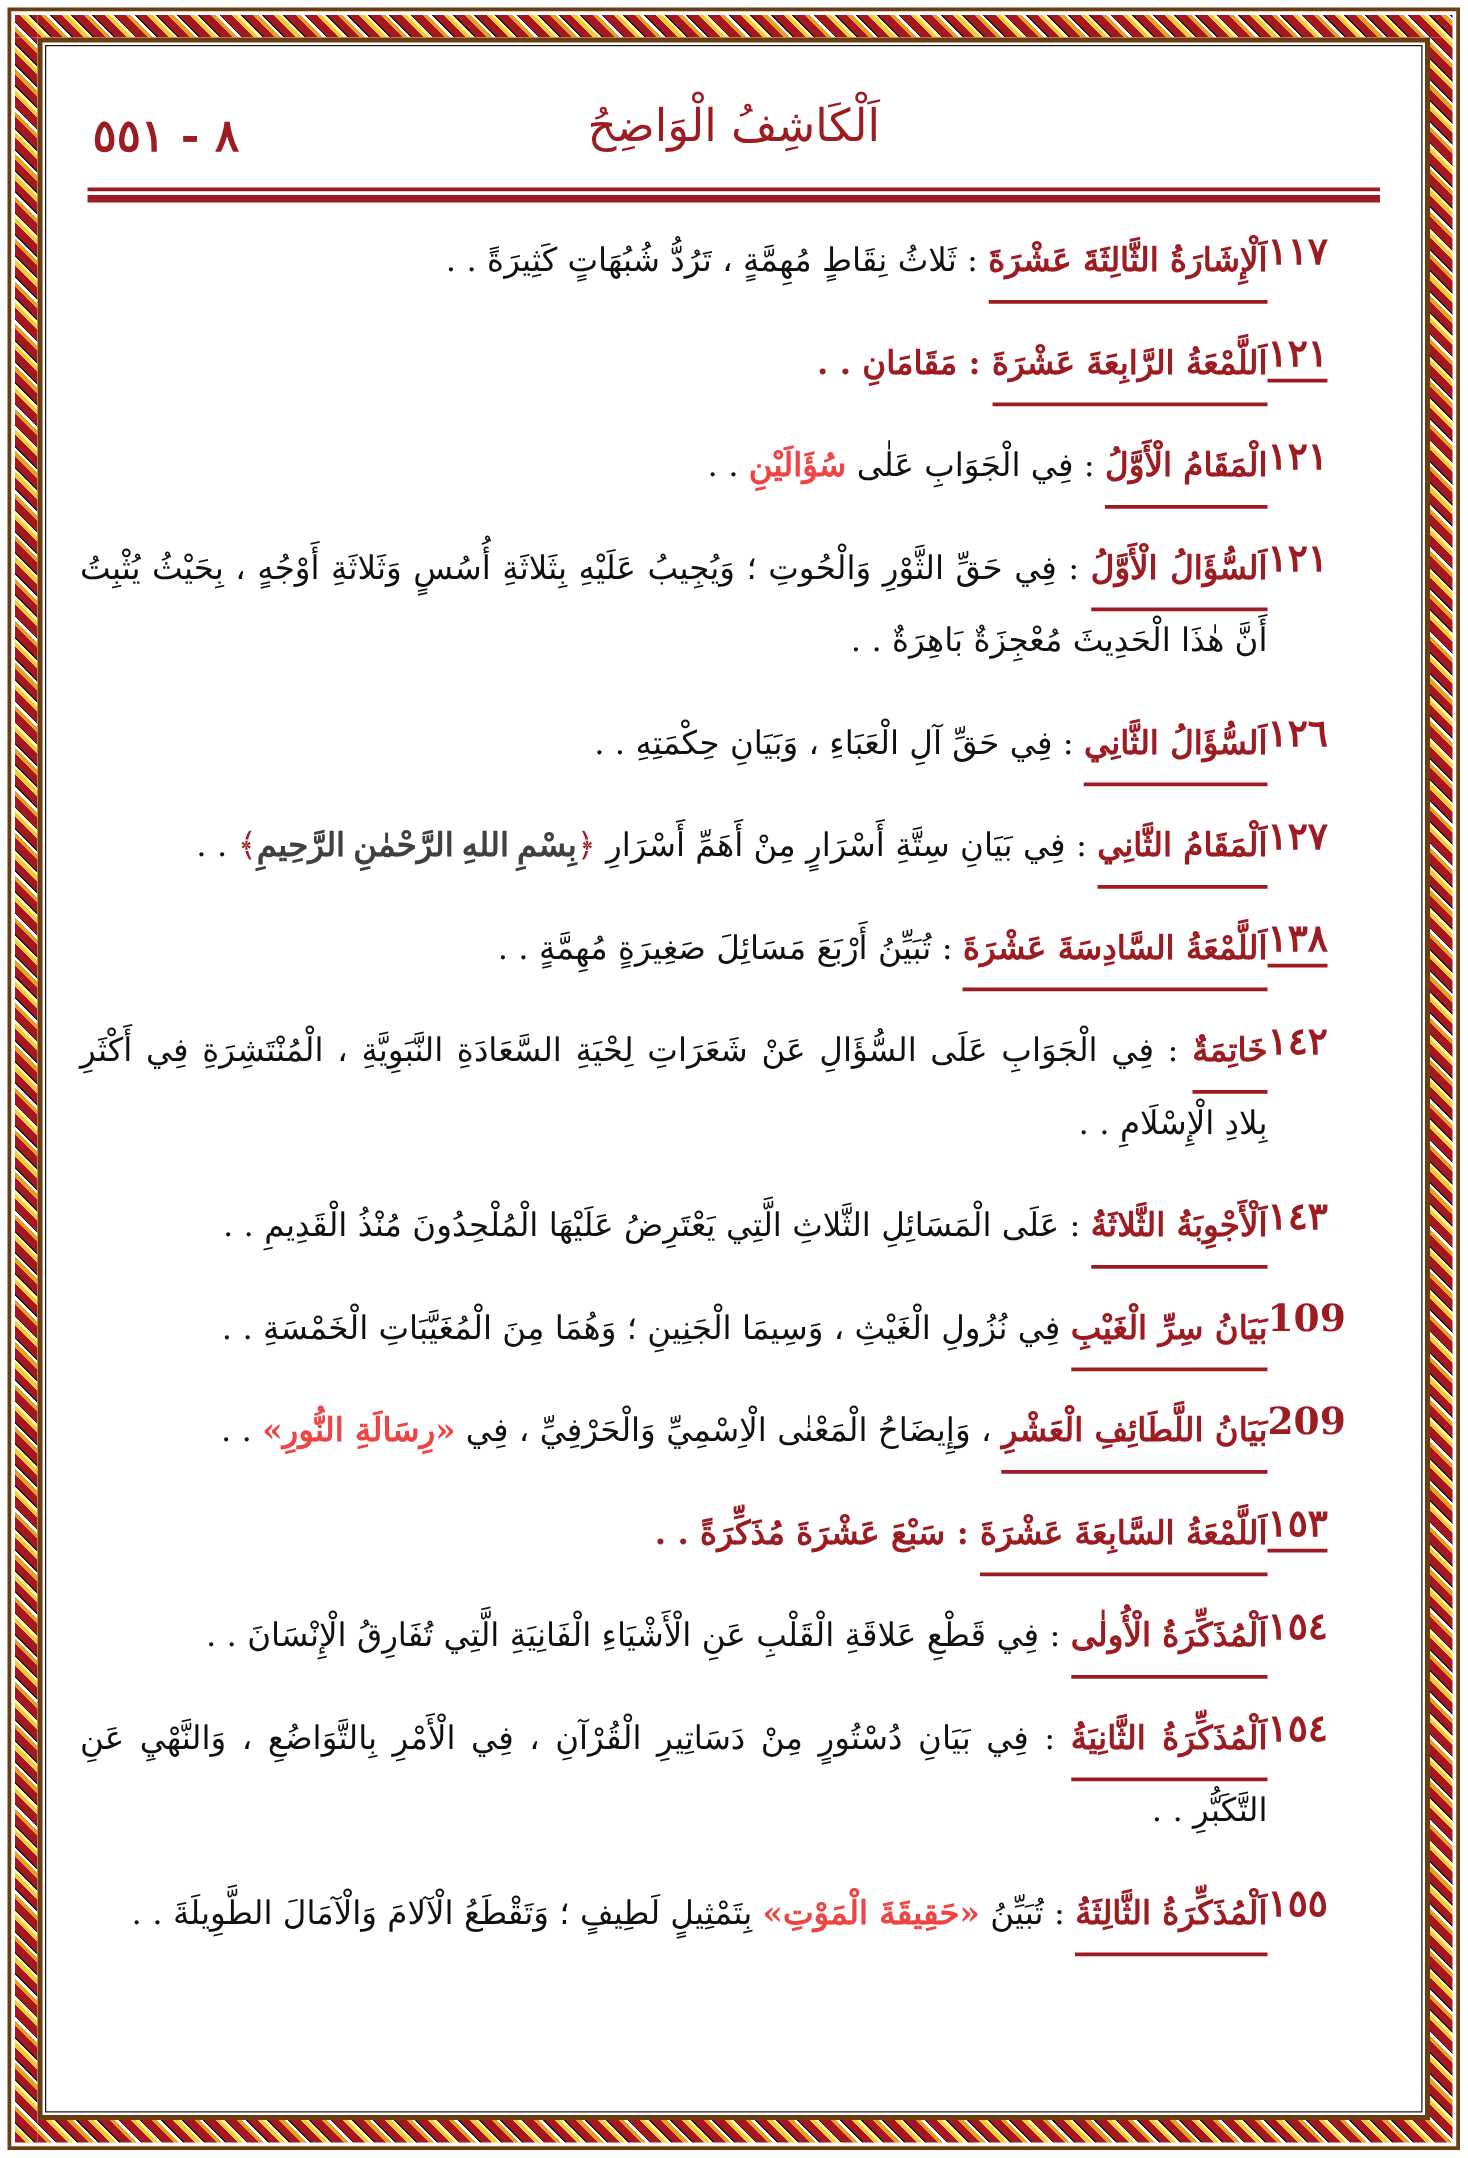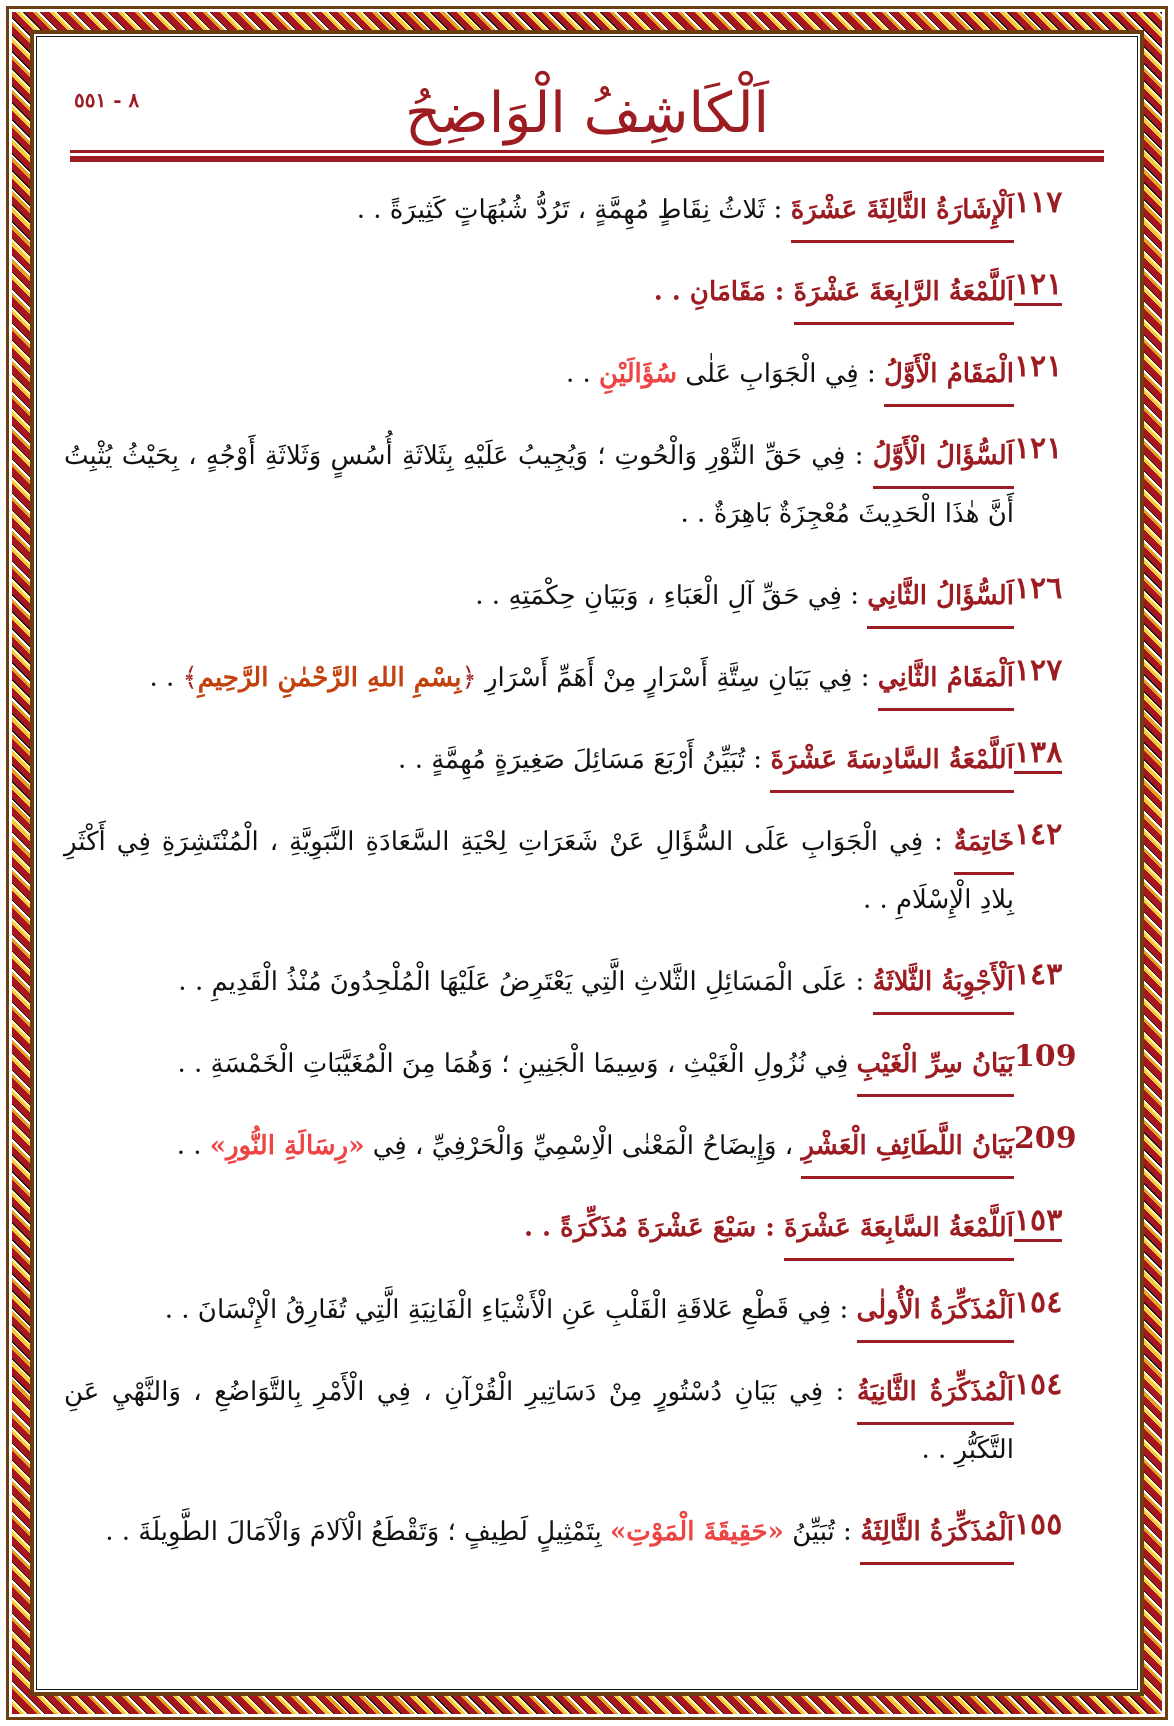--- a/index.html
+++ b/index.html
@@ -13,35 +13,35 @@
              #a8161f 0 6px, #f7c837 6px 9px, #fff3b0 9px 11px, #1a1a1a 11px 12px,
              #a8161f 12px 18px, #e8a020 18px 21px, #ffffff 21px 23px, #1a1a1a 23px 24px) 18;
           }
   .inner-line { position:absolute; left:30px; top:30px; right:30px; bottom:30px;
                 border:4px solid #6b3e12; box-sizing:border-box; background:#fff; }
   .inner-line::before { content:""; position:absolute; inset:2px; border:1px solid #1a1a1a; }
 
   .page { position:absolute; left:64px; right:64px; top:70px; direction:rtl; }
   .header { position:relative; height:80px; }
   .header .title { position:absolute; left:0; right:0; top:10px; text-align:center;
-                   color:#9c1c22; font-size:56px; font-weight:normal; }
+                   color:#9c1c22; font-size:36px; font-weight:normal; }
   .header .pageno { position:absolute; left:10px; top:18px; direction:ltr;
-                    color:#9c1c22; font-size:20px; font-weight:bold; }
+                    color:#9c1c22; font-size:36px; font-weight:bold; }
   .rule-thin { height:3px; background:#9c1c22; margin:0 6px 0 6px; }
   .rule-thick { height:6px; background:#9c1c22; margin:3px 6px 0 6px; }
 
   .toc { margin-top:18px; }
   .entry { display:flex; flex-direction:row; align-items:flex-start; margin-bottom:24px; }
   .num { width:96px; flex:0 0 96px; text-align:left; padding-right:10px;
          color:#9c1c22; font-weight:bold; font-size:30px; line-height:44px; box-sizing:border-box; }
   .num.ul span { border-bottom:3px solid #9c1c22; padding-bottom:2px; }
   .body { flex:1; font-size:26px; line-height:58px; color:#111; text-align:justify; }
   .body .head { color:#9c1c22; font-weight:bold; border-bottom:3px solid #9c1c22; padding-bottom:16px; }
   .body .red { color:#ef4444; font-weight:bold; }
-  .body .blue { color:#c2410c; font-weight:bold; }
+  .body .blue { color:#404040; font-weight:bold;font-family:Liberation Serif, serif; }
   .body .orn { color:#9c1c22; }
   .body.allred { color:#9c1c22; font-weight:bold; }
 </style>
 </head>
 <body>
 
 <div class="frame"></div>
 <div class="band"></div>
 <div class="inner-line"></div>
 

